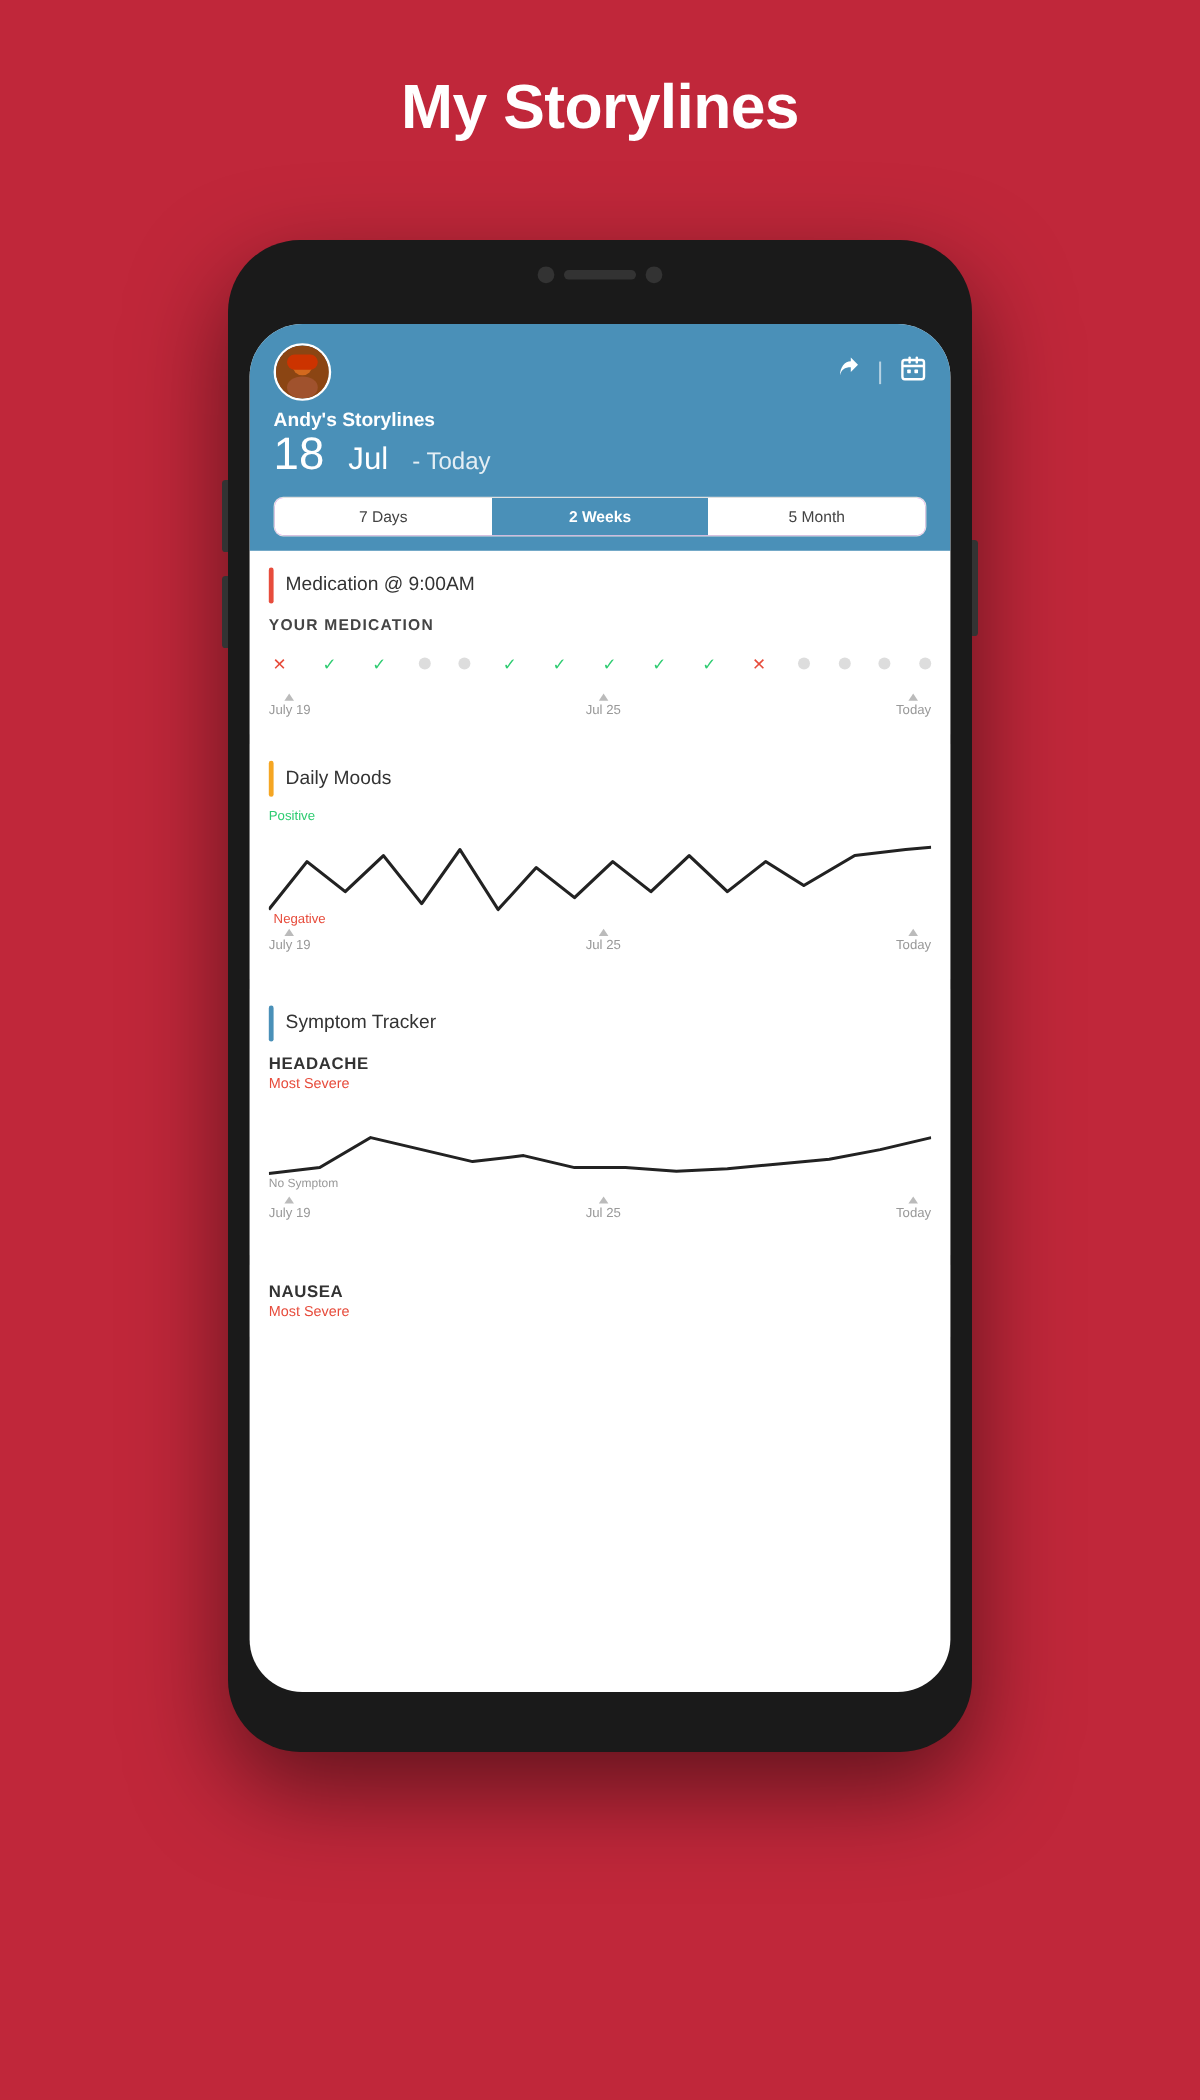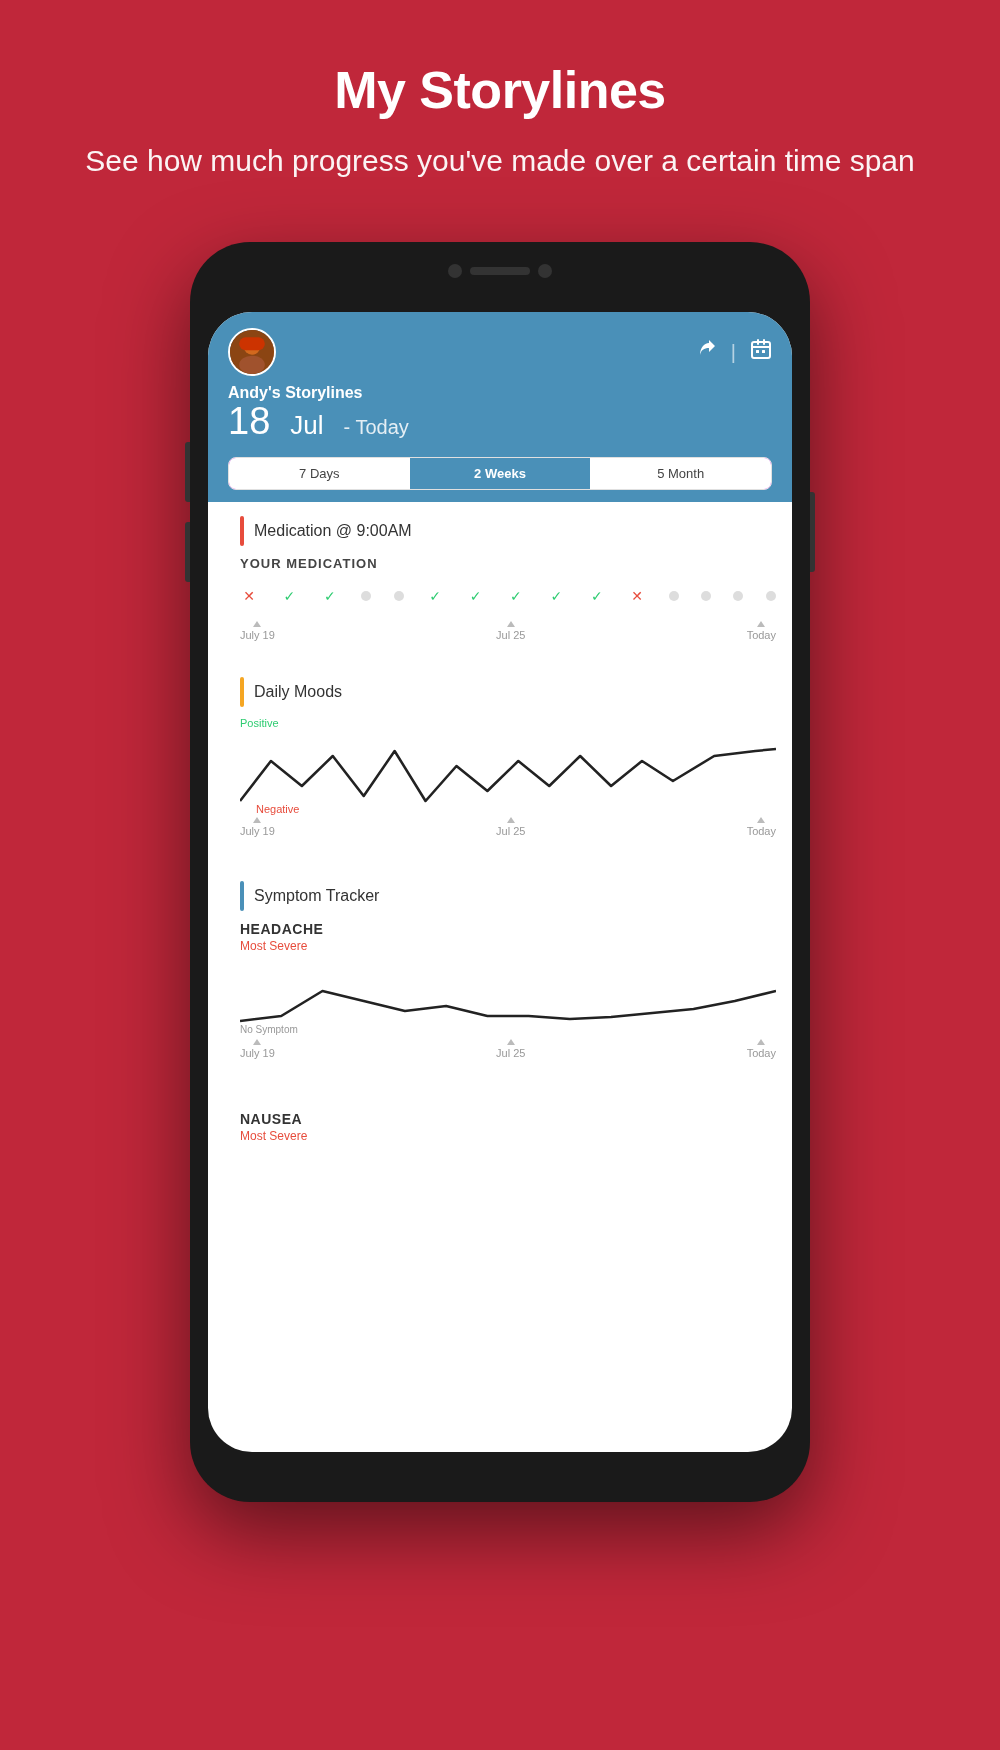--- a/index.html
+++ b/index.html
@@ -326,21 +326,21 @@
       position: absolute;
       top: 0;
       left: 0;
     }
 
     .mood-label-neg {
       font-size: 11px;
       color: #e74c3c;
       position: absolute;
       bottom: 22px;
-      left: 16px;
+      left: 4px;
     }
 
     .mood-svg {
       width: 100%;
       height: 90px;
       margin-top: 14px;
     }
 
     
     .symptom-name {
@@ -379,35 +379,33 @@
 
     .app-screen-inner {
       display: flex;
       flex-direction: column;
       height: 100%;
     }
 
     .scrollable-content {
       overflow: hidden;
       flex: 1;
-      padding-left: 16px;
     }
 
     .nausea-section {
       padding: 14px 16px 6px;
       background: white;
       margin-bottom: 8px;
     }
   </style>
 </head>
 <body>
 
 <div class="header-section">
   <h1 class="header-title">My Storylines</h1>
-  <p class="header-subtitle">See how much progress you've made over a certain time span</p>
 </div>
 
 <div class="phone-container">
   <div class="phone-shell">
     <div class="side-button-left"></div>
     <div class="side-button-left2"></div>
     <div class="side-button-right"></div>
     <div class="phone-camera-area">
       <div class="phone-camera"></div>
       <div class="phone-speaker"></div>

